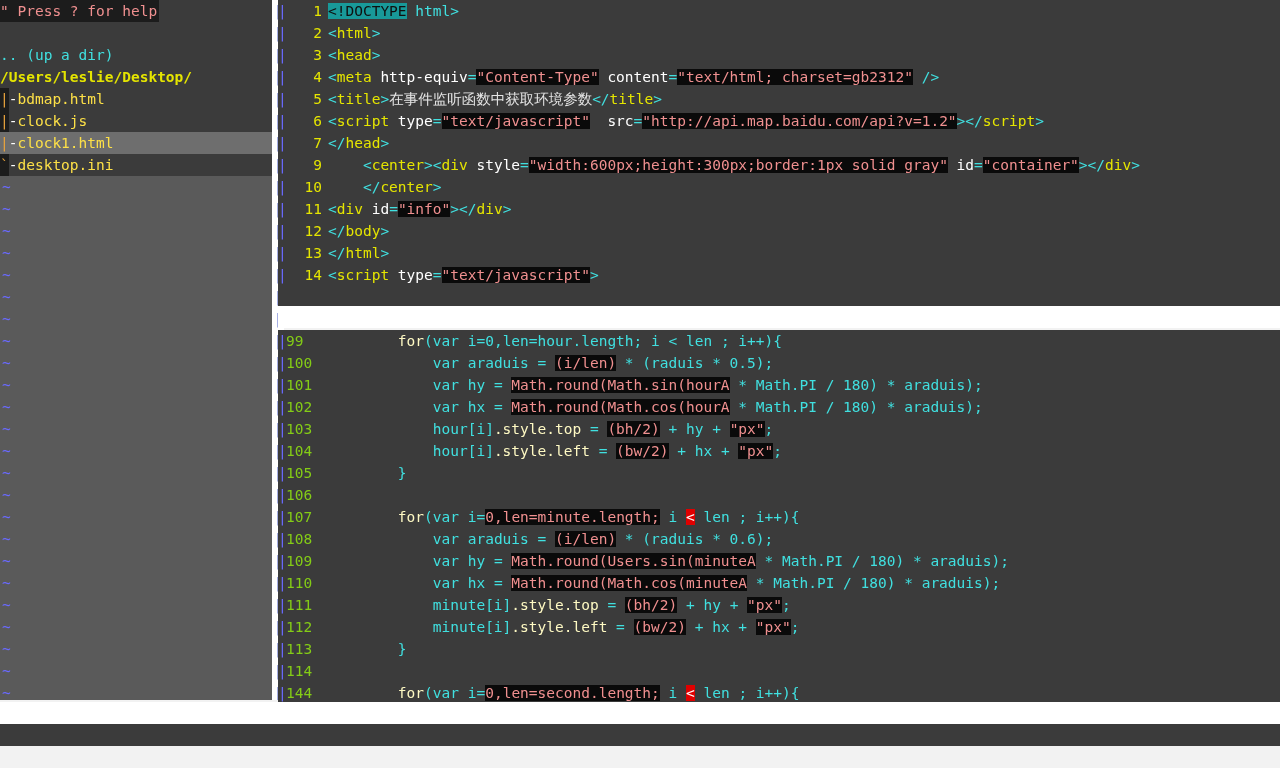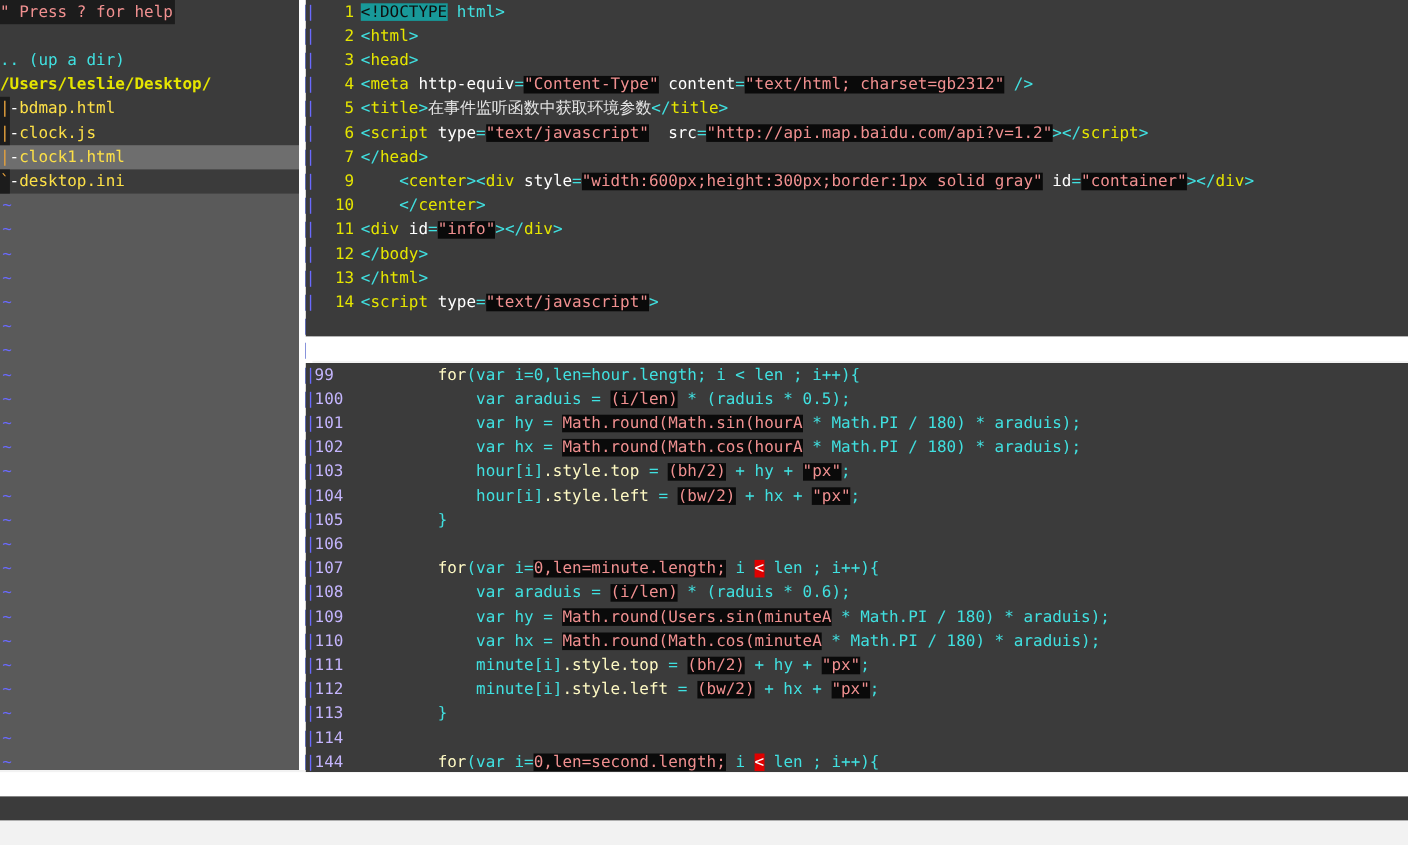--- a/index.html
+++ b/index.html
@@ -46,21 +46,21 @@
   .vsep .vl{height:22px;line-height:22px;color:#5566cc;text-align:center;
             font-size:14.5px;white-space:pre;}
 
   
   .pane{position:absolute;left:278px;overflow:hidden;background:#3b3b3b;}
   .pane-top{top:0;width:1002px;height:306px;}
   .pane-bot{top:330px;width:1002px;height:372px;}
   .cline{height:22px;white-space:pre;}
   .bar{display:inline-block;color:#6a6aff;width:8px;}
   .num{display:inline-block;width:36px;text-align:right;color:#e5e500;margin-right:6px;}
-  .num-r{display:inline-block;width:36px;text-align:left;color:#c4b5fd;margin-right:6px;}
+  .num-r{display:inline-block;width:36px;text-align:left;color:#84cc16;margin-right:6px;}
 
   
   .status{
     position:absolute;background:#ffffff;color:#222222;height:22px;
     line-height:22px;white-space:pre;overflow:hidden;
   }
   .st-top{left:278px;top:306px;width:1002px;}
   .st-bot-left{left:0;top:702px;width:280px;}
   .st-bot-right{left:280px;top:702px;width:1000px;font-weight:bold;}
 

